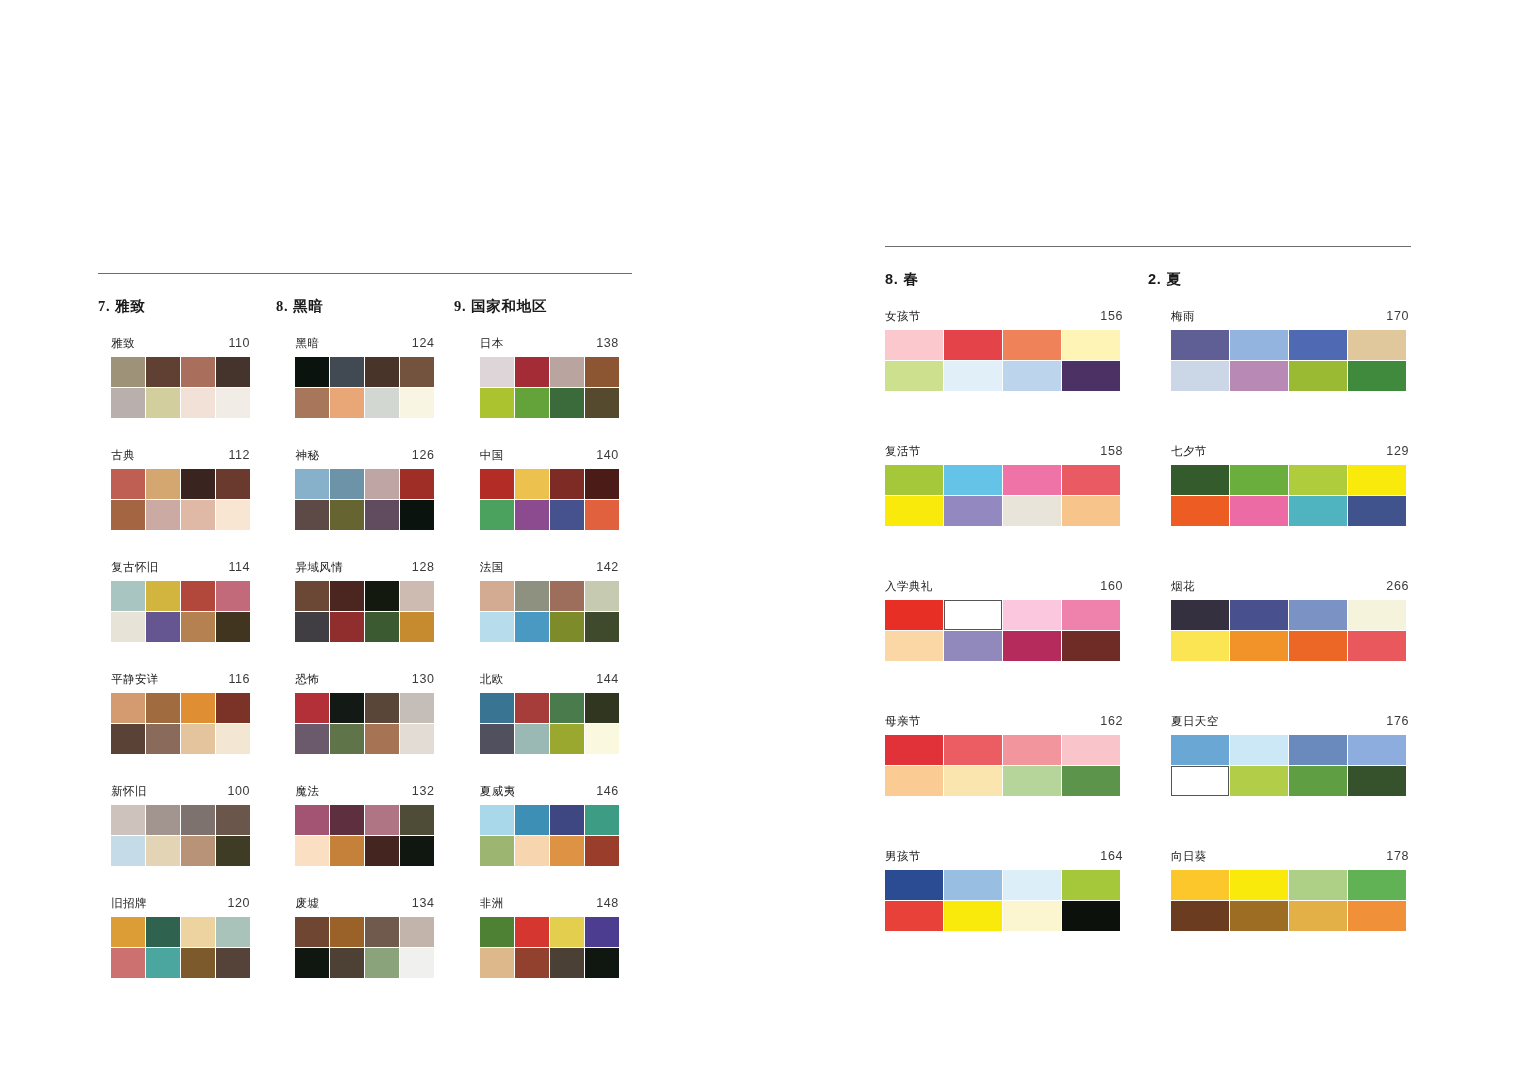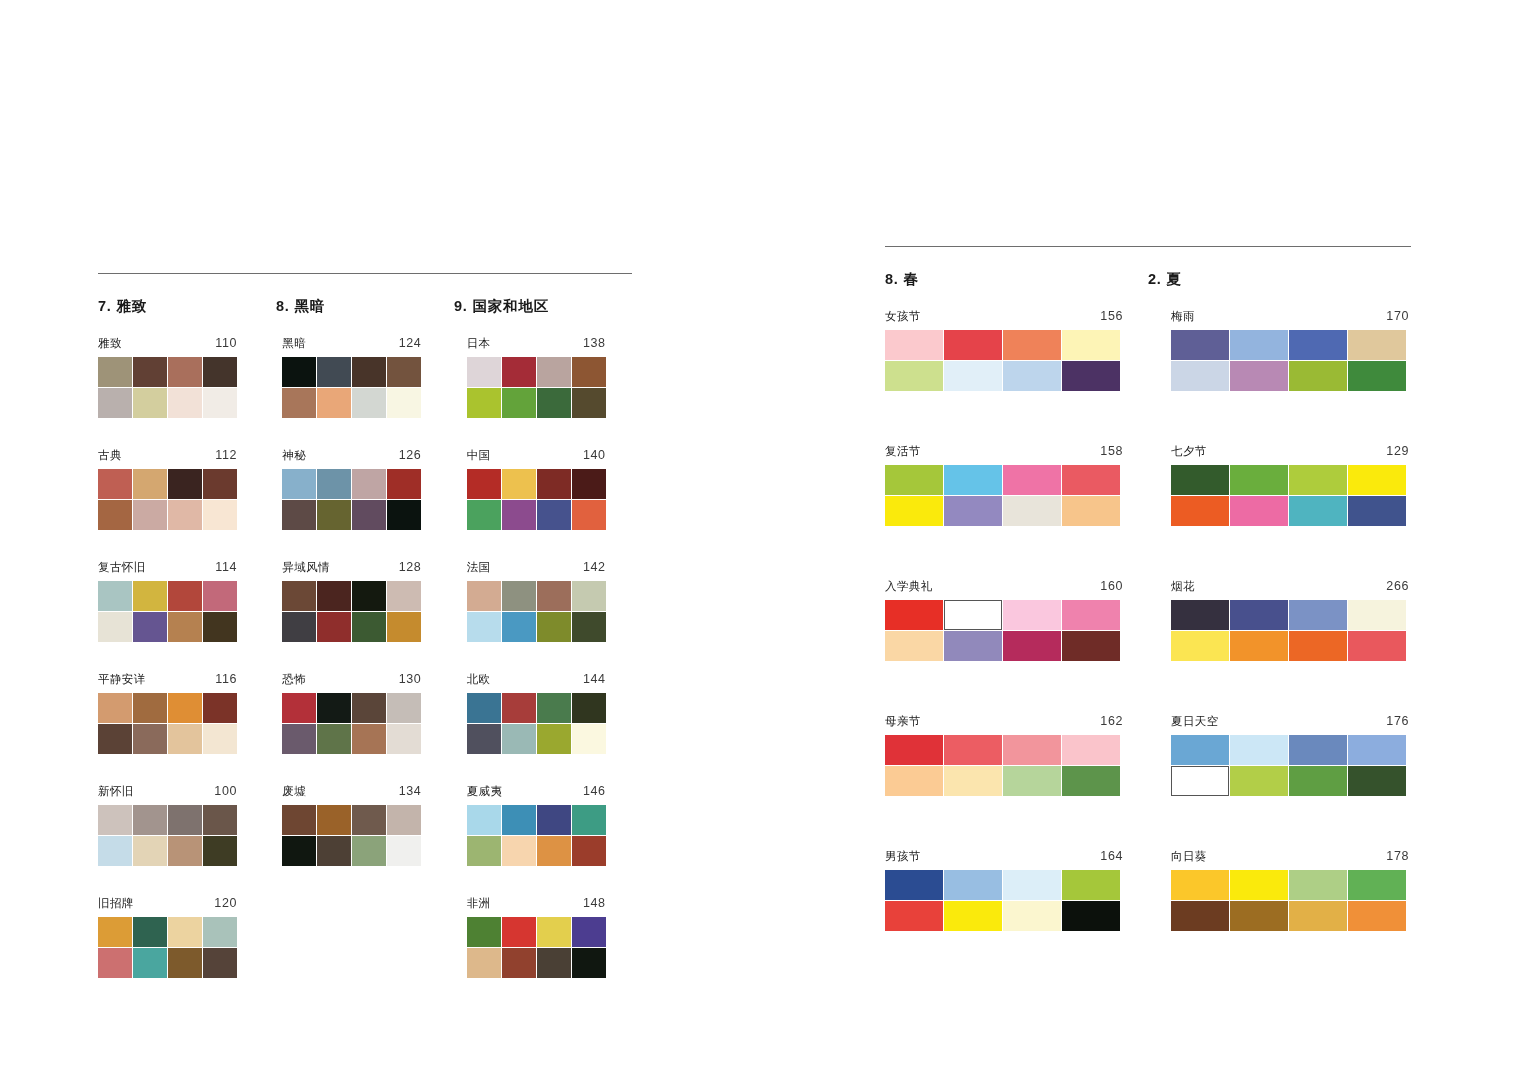--- a/index.html
+++ b/index.html
@@ -113,23 +113,23 @@
   }
   .swatch {
     display: block;
     box-sizing: border-box;
   }
   .swatch.is-white {
     border: 1px solid #555555;
   }
 
   
-  .page-left .column      { width: 178px; margin-right: 19px; }
+  .page-left .column      { width: 178px; margin-right: 19px; align-items: center; }
   .page-left .column:last-child { margin-right: 0; }
-  .page-left .group-head  { width: 197px; }
+  .page-left .group-head  { width: 197px; font-family: Liberation Serif, serif; }
   .page-left .palette     { width: 139px; margin-bottom: 31px; }
   .page-left .palette:last-child { margin-bottom: 8px; }
   .page-left .swatch      { width: 34px; height: 30px; }
   .page-left .swatch-grid { grid-template-columns: repeat(4, 34px); }
 
   
   .page-right .column     { width: 286px; margin-right: 46px; }
   .page-right .column:last-child { margin-right: 0; }
   .page-right .group-head { width: 286px; }
   .page-right .palette    { width: 238px; margin-bottom: 54px; }
@@ -318,20 +318,36 @@
                 <span class="swatch" title="#5a4539" style="background: rgb(90, 69, 57);"></span>
                 <span class="swatch" title="#c5bdb7" style="background: rgb(197, 189, 183);"></span>
                 <span class="swatch" title="#6a5a6c" style="background: rgb(106, 90, 108);"></span>
                 <span class="swatch" title="#5f7449" style="background: rgb(95, 116, 73);"></span>
                 <span class="swatch" title="#a67455" style="background: rgb(166, 116, 85);"></span>
                 <span class="swatch" title="#e3dcd4" style="background: rgb(227, 220, 212);"></span>
               </div>
           </div>
           <div class="palette">
             <div class="palette-header">
+              <span class="palette-name">魔法</span>
+              <span class="palette-page">132</span>
+            </div>
+            <div class="swatch-grid">
+                <span class="swatch" title="#a35472" style="background: rgb(163, 84, 114);"></span>
+                <span class="swatch" title="#5e2f3e" style="background: rgb(94, 47, 62);"></span>
+                <span class="swatch" title="#b07585" style="background: rgb(176, 117, 133);"></span>
+                <span class="swatch" title="#4e4c37" style="background: rgb(78, 76, 55);"></span>
+                <span class="swatch" title="#fadfc2" style="background: rgb(250, 223, 194);"></span>
+                <span class="swatch" title="#c5803a" style="background: rgb(197, 128, 58);"></span>
+                <span class="swatch" title="#442520" style="background: rgb(68, 37, 32);"></span>
+                <span class="swatch" title="#0f1710" style="background: rgb(15, 23, 16);"></span>
+              </div>
+          </div>
+          <div class="palette">
+            <div class="palette-header">
               <span class="palette-name">废墟</span>
               <span class="palette-page">134</span>
             </div>
             <div class="swatch-grid">
                 <span class="swatch" title="#6e4632" style="background: rgb(110, 70, 50);"></span>
                 <span class="swatch" title="#9a6229" style="background: rgb(154, 98, 41);"></span>
                 <span class="swatch" title="#6f5a4d" style="background: rgb(111, 90, 77);"></span>
                 <span class="swatch" title="#c3b4ab" style="background: rgb(195, 180, 171);"></span>
                 <span class="swatch" title="#101710" style="background: rgb(16, 23, 16);"></span>
                 <span class="swatch" title="#4d4035" style="background: rgb(77, 64, 53);"></span>

